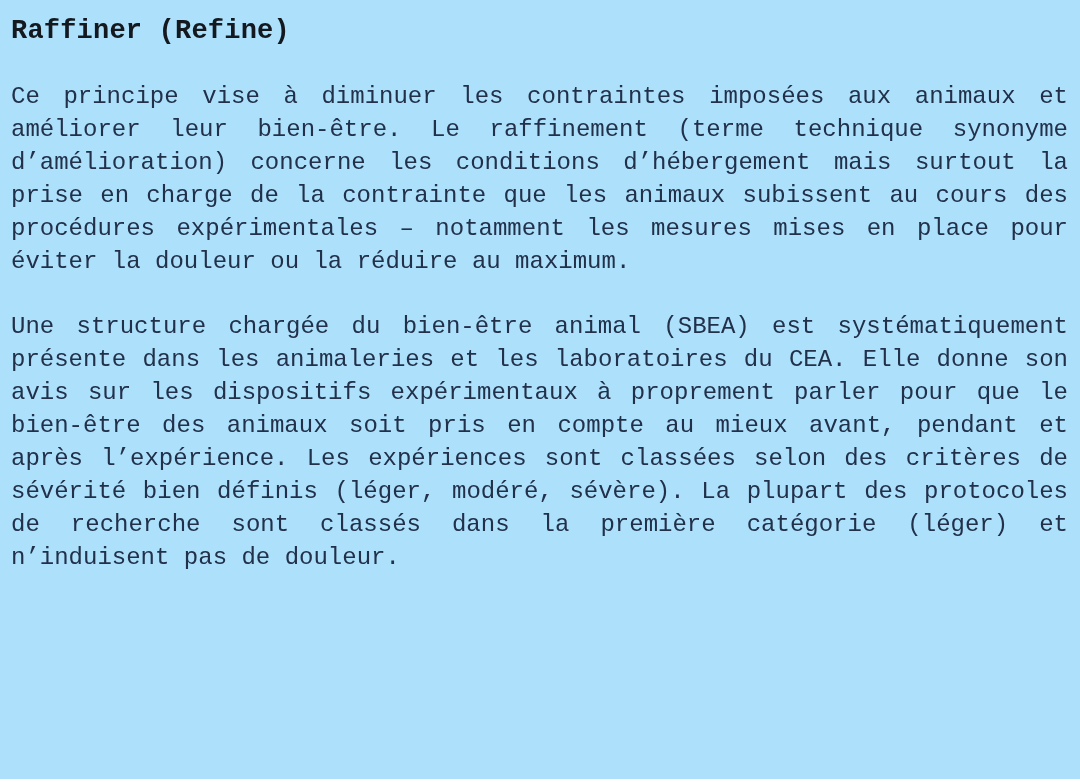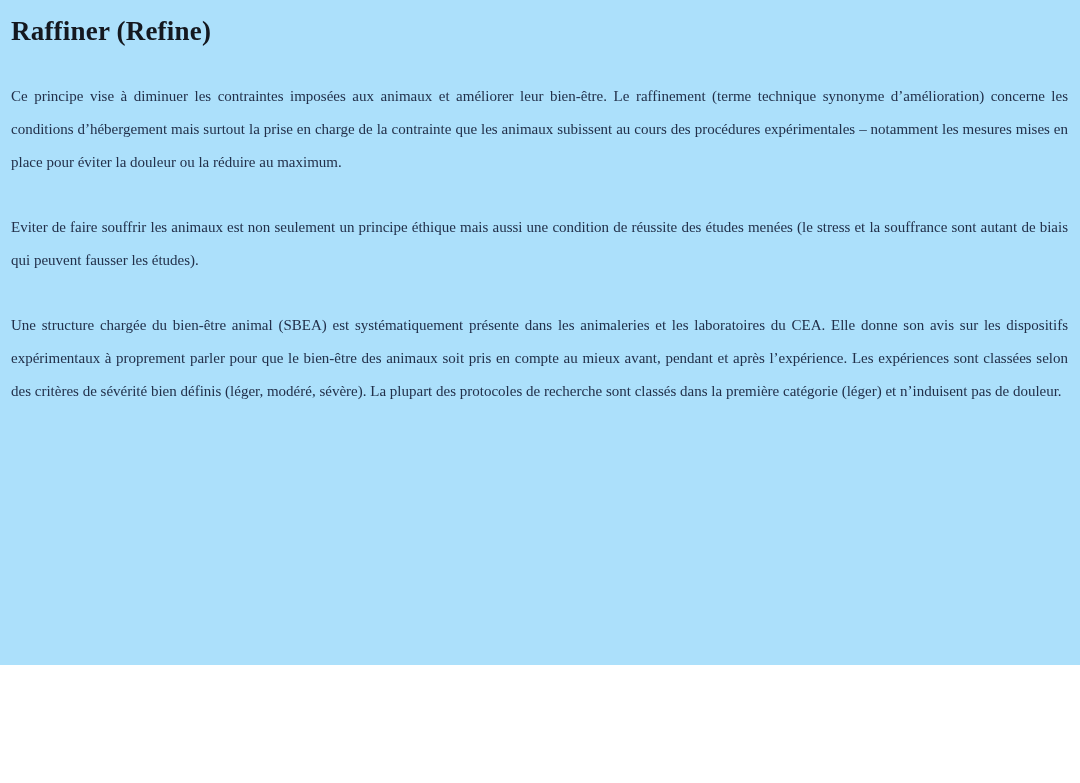--- a/index.html
+++ b/index.html
@@ -3,51 +3,50 @@
 <meta charset="utf-8">
 <style>
   html, body {
     margin: 0;
     padding: 0;
     background: #ffffff;
   }
   .page {
     position: relative;
     width: 1080px;
-    height: 665px;
+    height: 779px;
     box-sizing: border-box;
     background: #ace0fb;
     overflow: hidden;
-    font-family: Liberation Serif, serif;
+    font-family: Liberation Mono, monospace;
   }
   .content {
     box-sizing: border-box;
     padding: 14px 12px 0 11px;
   }
   .doc-title {
     margin: 0;
     font-size: 27px;
     line-height: 34px;
     font-weight: 700;
     letter-spacing: 0.2px;
     color: #14181f;
   }
   .doc-paragraph {
     margin: 32px 0 0 0;
-    font-size: 15px;
+    font-size: 24px;
     line-height: 33px;
     color: #22304a;
     text-align: justify;
     text-justify: inter-word;
   }
 </style>
 </head>
 <body>
 
 <div class="page">
   <div class="content">
     <h1 class="doc-title">Raffiner (Refine)</h1>
     <p class="doc-paragraph">Ce principe vise à diminuer les contraintes imposées aux animaux et améliorer leur bien-être. Le raffinement (terme technique synonyme d’amélioration) concerne les conditions d’hébergement mais surtout la prise en charge de la contrainte que les animaux subissent au cours des procédures expérimentales – notamment les mesures mises en place pour éviter la douleur ou la réduire au maximum.</p>
-    <p class="doc-paragraph">Eviter de faire souffrir les animaux est non seulement un principe éthique mais aussi une condition de réussite des études menées (le stress et la souffrance sont autant de biais qui peuvent fausser les études).</p>
     <p class="doc-paragraph">Une structure chargée du bien-être animal (SBEA) est systématiquement présente dans les animaleries et les laboratoires du CEA. Elle donne son avis sur les dispositifs expérimentaux à proprement parler pour que le bien-être des animaux soit pris en compte au mieux avant, pendant et après l’expérience. Les expériences sont classées selon des critères de sévérité bien définis (léger, modéré, sévère). La plupart des protocoles de recherche sont classés dans la première catégorie (léger) et n’induisent pas de douleur.</p>
   </div>
 
 </div>
 
 </body></html>

